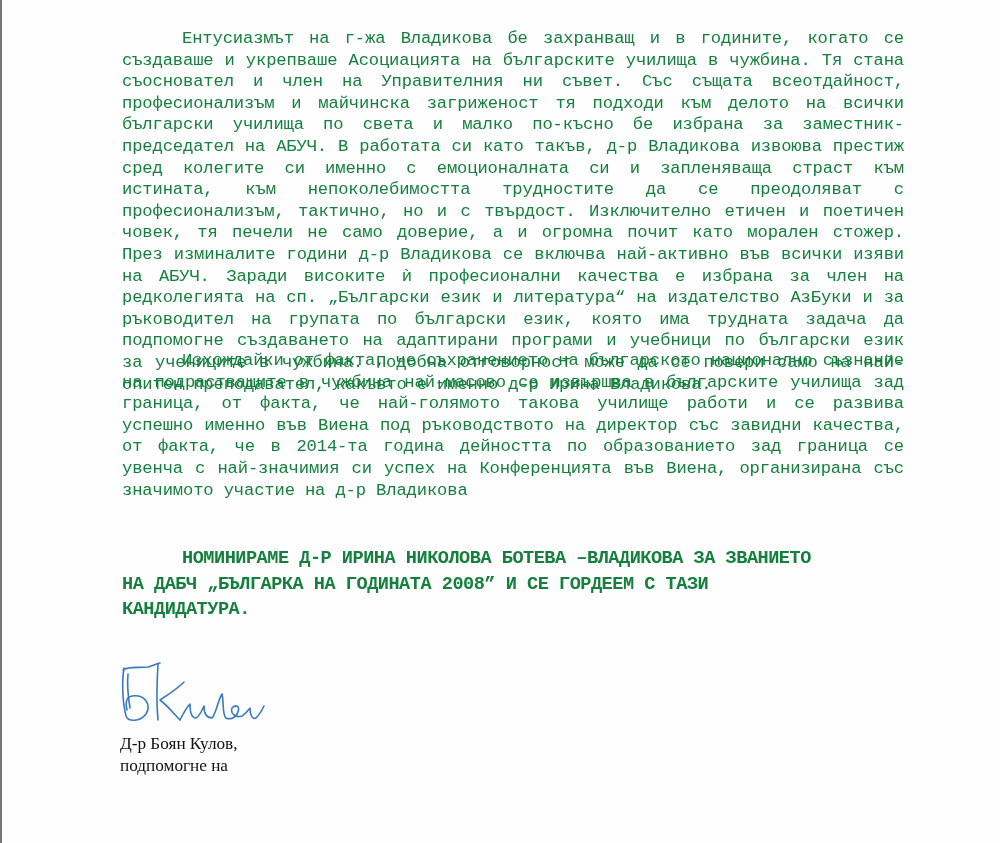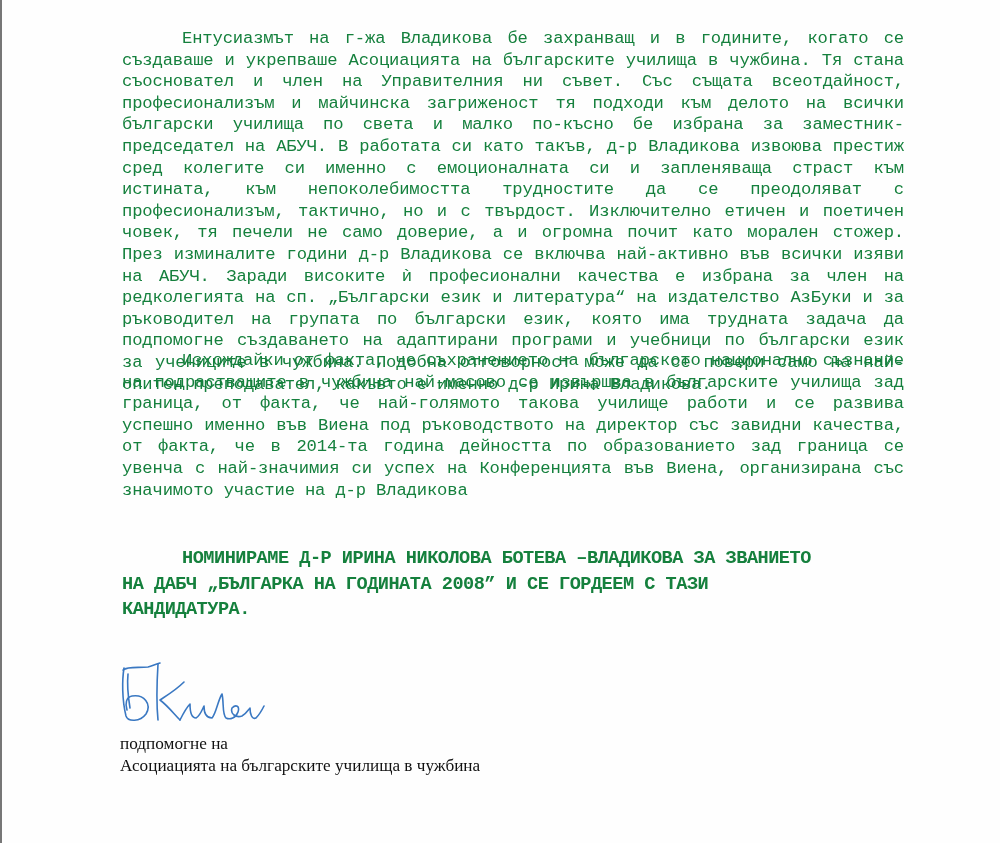--- a/index.html
+++ b/index.html
@@ -102,15 +102,15 @@
   <path d="M5 10 C10 6, 20 8, 30 7 C34 6, 38 4, 42 3" style="stroke: rgb(58, 120, 194);"></path>
   <path d="M10 14 C9 24, 10 36, 12 48" style="stroke: rgb(58, 120, 194);"></path>
 
   <path d="M40 4 C39 20, 38 40, 40 60" style="stroke: rgb(58, 120, 194);"></path>
   <path d="M66 22 C58 30, 48 36, 42 40 C50 46, 56 54, 62 60" style="stroke: rgb(58, 120, 194);"></path>
 
   <path d="M62 60 C66 52, 70 46, 72 44 C72 52, 74 58, 78 58 C82 56, 84 50, 86 46 C86 52, 88 58, 94 58 C98 54, 100 40, 104 34 C106 42, 104 54, 108 58 C112 60, 118 58, 120 52 C122 46, 118 44, 114 48 C112 54, 118 58, 124 56 C128 54, 130 50, 132 48 C132 54, 134 60, 138 58 C142 54, 144 50, 146 46" style="stroke: rgb(58, 120, 194);"></path>
 </svg>
 
 <div class="signer">
+  <div>Д-р Боян Кулов,</div>
   <div>подпомогне на</div>
-  <div>Асоциацията на българските училища в чужбина</div>
 </div>
 
 </body></html>

